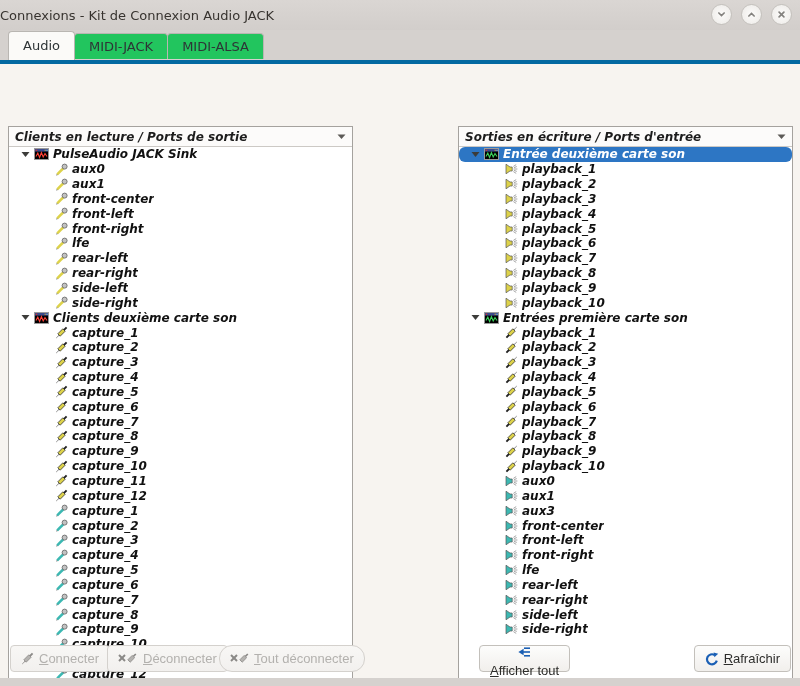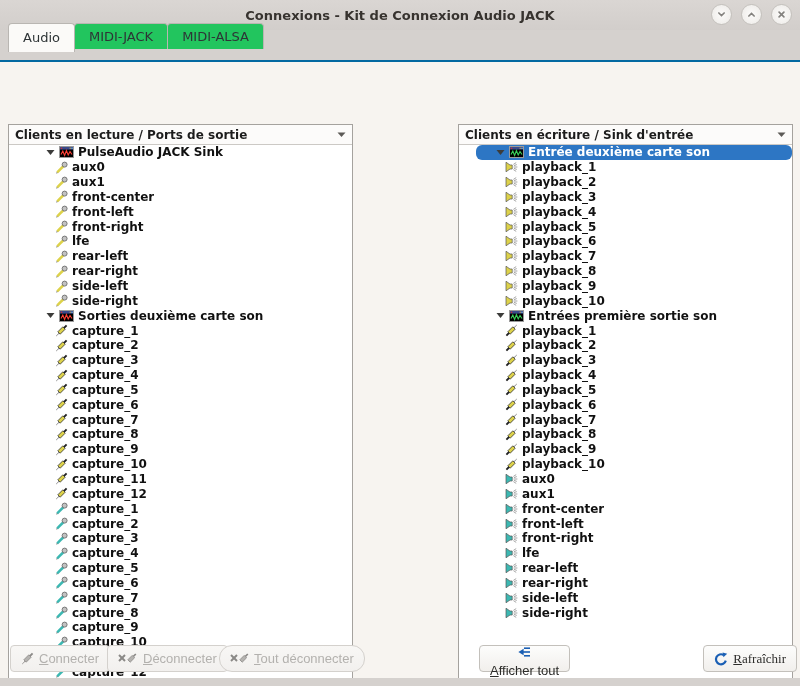--- a/index.html
+++ b/index.html
@@ -4,54 +4,54 @@
 <style>
   html,body{margin:0;padding:0;}
   body{width:800px;height:686px;position:relative;overflow:hidden;
        font-family:"DejaVu Sans","Liberation Sans",sans-serif;
        background:#d5d1ce;-webkit-font-smoothing:antialiased;}
   .window{position:absolute;inset:0;}
 
   
   .titlebar{position:absolute;top:0;left:0;right:0;height:30px;
     background:linear-gradient(#dad6d3,#d2cecb);display:flex;align-items:center;}
-  .titlebar .title{position:absolute;left:0;right:0;text-align:center;
-    font-size:13px;font-weight:bold;color:#37332f;}
+  .titlebar .title{position:absolute;left:0;right:0;text-align:left;
+    font-size:13px;font-weight:normal;color:#37332f;}
   .winbtns{position:absolute;right:8px;top:4px;display:flex;gap:9px;}
   .winbtn{width:21px;height:21px;border-radius:50%;
     background:radial-gradient(#fcfbfa,#eceae7);
     border:1px solid #c4c1bd;display:flex;align-items:center;justify-content:center;
     box-sizing:border-box;cursor:default;}
 
   
   .tabbar{position:absolute;top:30px;left:0;right:0;height:30px;
     background:#d5d1ce;}
-  .tabs{position:absolute;left:8px;bottom:8px;display:flex;align-items:flex-start;}
+  .tabs{position:absolute;left:8px;bottom:0;display:flex;align-items:center;}
   .tab{height:25px;line-height:25px;padding:0 14px;font-size:13px;color:#2e3436;
     background:#22c55e;border:1px solid #b9b6b2;border-bottom:none;
     border-radius:4px 4px 0 0;margin-right:-1px;}
   .tab.active{height:28px;line-height:28px;background:#fbfaf8;position:relative;z-index:2;}
 
   
   .page{position:absolute;top:60px;left:0;right:0;bottom:8px;
-    background:#f7f4f0;border-top:2px solid #0369a1;}
+    background:#f7f4f0;border-top:4px solid #0369a1;font-style:italic;}
   .bottomstrip{position:absolute;left:0;right:0;bottom:0;height:8px;background:#d5d1ce;}
 
   
   .panel{position:absolute;background:#fff;border:1px solid #a5a29e;box-sizing:border-box;}
   #left-panel{left:8px;top:62px;width:345px;height:578px;}
   #right-panel{left:458px;top:62px;width:335px;height:575px;}
   .panel-header{height:19px;background:#fcfbfa;border-bottom:1px solid #ccc9c5;
     display:flex;align-items:center;padding:0 6px;font-size:12px;font-weight:bold;color:#1c1c1c;}
   .panel-header .spacer{flex:1;}
   .tree{overflow:hidden;height:calc(100% - 20px);}
 
   .row{height:14.85px;display:flex;align-items:center;white-space:nowrap;
     font-size:12px;font-weight:bold;color:#111;}
-  .row.client{padding-left:20px;margin-left:17px;}
+  .row.client{padding-left:12px;}
   .row.port{padding-left:46px;}
   .row .tri{width:13px;display:inline-flex;justify-content:flex-start;flex:none;}
   .row .cicon{width:19px;display:inline-flex;flex:none;}
   .row .picon{width:17px;display:inline-flex;flex:none;}
   .row.selected{background:var(--sel,#2d76c4);color:#fff;border-radius:6px;}
   .lbl{overflow:hidden;}
 
   svg{display:block;}
 
   
@@ -59,21 +59,21 @@
     display:inline-flex;align-items:center;gap:5px;padding:0 10px;
     font-size:13px;color:#2d2d2b;background:linear-gradient(#fdfdfc,#f1efec);
     border:1px solid #c3c0bb;border-radius:4px;}
   .btn .bicon{display:inline-flex;}
   .btn.disabled{color:#b3b1ae;background:linear-gradient(#f8f7f5,#f2f0ee);border-color:#d4d1cd;}
   .btn u{text-decoration:underline;}
   #btn-connect{left:10px;}
   #btn-disconnect{left:107px;gap:6px;}
   #btn-disconnect-all{left:219px;border-radius:13px;}
   #btn-expand-all{left:479px;flex-direction:column;}
-  #btn-refresh{right:3px;font-family:Liberation Serif, serif;}
+  #btn-refresh{right:9px;}
 </style>
 </head>
 <body>
 
 <div class="window">
 
   <div class="titlebar">
     <div class="title">Connexions - Kit de Connexion Audio JACK</div>
     <div class="winbtns">
       <div class="winbtn">
@@ -251,21 +251,21 @@
             <span class="cicon">
               <svg width="15" height="12" viewBox="0 0 15 12">
                 <rect x="0.5" y="0.5" width="14" height="11" fill="#000" stroke="#9a9a9a"></rect>
                 <rect x="1" y="1" width="13" height="2.6" fill="#3a4a8c"></rect>
                 <rect x="1.8" y="1.6" width="1.4" height="1.4" fill="#cc3333"></rect>
                 <rect x="10.6" y="1.7" width="1.2" height="1.2" fill="#ccaa44"></rect>
                 <rect x="12.4" y="1.7" width="1.2" height="1.2" fill="#88ccee"></rect>
                 <polyline points="2,8.5 3.8,5 5.6,9.5 7.4,4.5 9.2,9 11,5.5 13,8.5" fill="none" stroke="#ff4136" stroke-width="1.1"></polyline>
               </svg>
             </span>
-            <span class="lbl">Sorties deuxième carte son</span>
+            <span class="lbl">Clients deuxième carte son</span>
           </div>
           <div class="row port">
             <span class="picon">
               <svg width="13" height="13" viewBox="0 0 13 13">
                 <g>
                   <path d="M3.8,9.2 C2.6,10.4 2.9,10.9 1.4,11.8" fill="none" stroke="#777" stroke-width="1"></path>
                   <polygon points="2.8,7.8 7.8,2.8 10.2,5.2 5.2,10.2" fill="#ddd24a" stroke="#333" stroke-width="0.8"></polygon>
                   <line x1="9" y1="4" x2="11.6" y2="1.4" stroke="#222" stroke-width="1.8"></line>
                 </g>
               </svg>
@@ -524,21 +524,21 @@
             </span>
             <span class="lbl">capture_12</span>
           </div>
         </div>
     </div>
 
     <div style="position:absolute;left:353px;top:62px;width:105px;height:575px;"></div>
 
     <div class="panel" id="right-panel">
       <div class="panel-header">
-        <span>Clients en écriture / Sink d'entrée</span>
+        <span>Sorties en écriture / Ports d'entrée</span>
         <span class="spacer"></span>
         <span>
             <svg width="9" height="7" viewBox="0 0 9 7">
               <polygon points="0.5,1.5 8.5,1.5 4.5,6" fill="#5c5a57"></polygon>
             </svg>
           </span>
       </div>
       <div class="tree" id="right-tree">
           <div class="row client selected">
             <span class="tri">
@@ -717,21 +717,21 @@
             <span class="cicon">
               <svg width="15" height="12" viewBox="0 0 15 12">
                 <rect x="0.5" y="0.5" width="14" height="11" fill="#000" stroke="#9a9a9a"></rect>
                 <rect x="1" y="1" width="13" height="2.6" fill="#3a4a8c"></rect>
                 <rect x="1.8" y="1.6" width="1.4" height="1.4" fill="#cc3333"></rect>
                 <rect x="10.6" y="1.7" width="1.2" height="1.2" fill="#ccaa44"></rect>
                 <rect x="12.4" y="1.7" width="1.2" height="1.2" fill="#88ccee"></rect>
                 <polyline points="2,8.5 3.8,5 5.6,9.5 7.4,4.5 9.2,9 11,5.5 13,8.5" fill="none" stroke="#3ad05a" stroke-width="1.1"></polyline>
               </svg>
             </span>
-            <span class="lbl">Entrées première sortie son</span>
+            <span class="lbl">Entrées première carte son</span>
           </div>
           <div class="row port">
             <span class="picon">
               <svg width="13" height="13" viewBox="0 0 13 13">
                 <g transform="rotate(180 6.5 6.5)">
                   <path d="M3.8,9.2 C2.6,10.4 2.9,10.9 1.4,11.8" fill="none" stroke="#777" stroke-width="1"></path>
                   <polygon points="2.8,7.8 7.8,2.8 10.2,5.2 5.2,10.2" fill="#ddd24a" stroke="#333" stroke-width="0.8"></polygon>
                   <line x1="9" y1="4" x2="11.6" y2="1.4" stroke="#222" stroke-width="1.8"></line>
                 </g>
               </svg>
@@ -868,20 +868,35 @@
                 <g stroke="#9a9a9a" stroke-width="0.9">
                   <line x1="8.6" y1="6" x2="12.4" y2="6"></line>
                   <line x1="8.4" y1="3.4" x2="11.2" y2="1.6"></line>
                   <line x1="8.4" y1="8.6" x2="11.2" y2="10.4"></line>
                   <line x1="9" y1="4.6" x2="11.8" y2="3.6"></line>
                   <line x1="9" y1="7.4" x2="11.8" y2="8.4"></line>
                 </g>
               </svg>
             </span>
             <span class="lbl">aux1</span>
+          </div>
+          <div class="row port">
+            <span class="picon">
+              <svg width="14" height="12" viewBox="0 0 14 12">
+                <polygon points="1,1.2 5,4 7.2,4 7.2,8 5,8 1,10.8" fill="#3cb8b2" stroke="#555" stroke-width="0.7"></polygon>
+                <g stroke="#9a9a9a" stroke-width="0.9">
+                  <line x1="8.6" y1="6" x2="12.4" y2="6"></line>
+                  <line x1="8.4" y1="3.4" x2="11.2" y2="1.6"></line>
+                  <line x1="8.4" y1="8.6" x2="11.2" y2="10.4"></line>
+                  <line x1="9" y1="4.6" x2="11.8" y2="3.6"></line>
+                  <line x1="9" y1="7.4" x2="11.8" y2="8.4"></line>
+                </g>
+              </svg>
+            </span>
+            <span class="lbl">aux3</span>
           </div>
           <div class="row port">
             <span class="picon">
               <svg width="14" height="12" viewBox="0 0 14 12">
                 <polygon points="1,1.2 5,4 7.2,4 7.2,8 5,8 1,10.8" fill="#3cb8b2" stroke="#555" stroke-width="0.7"></polygon>
                 <g stroke="#9a9a9a" stroke-width="0.9">
                   <line x1="8.6" y1="6" x2="12.4" y2="6"></line>
                   <line x1="8.4" y1="3.4" x2="11.2" y2="1.6"></line>
                   <line x1="8.4" y1="8.6" x2="11.2" y2="10.4"></line>
                   <line x1="9" y1="4.6" x2="11.8" y2="3.6"></line>

